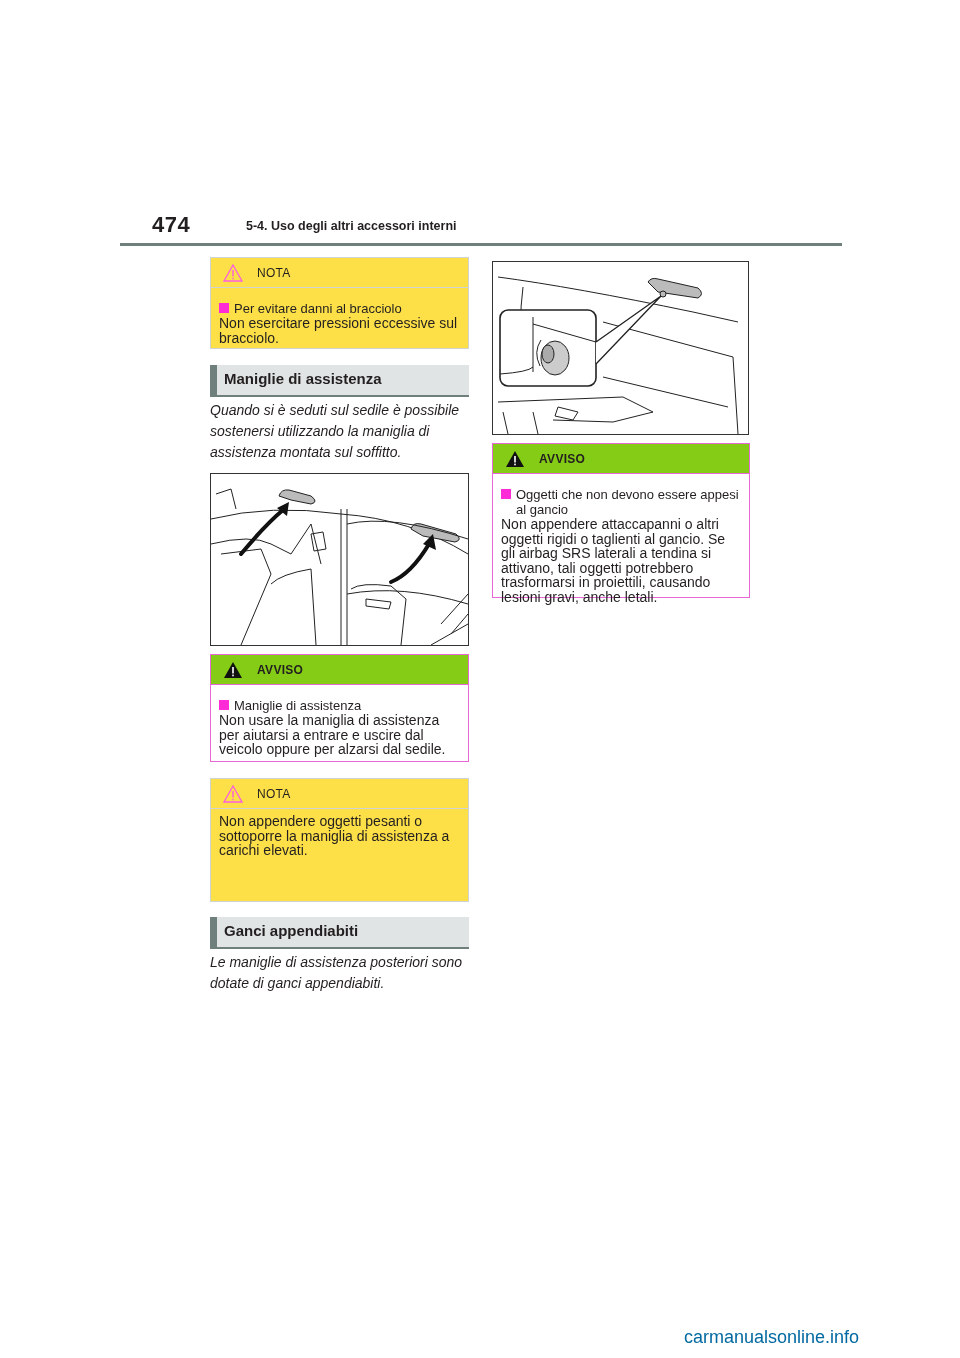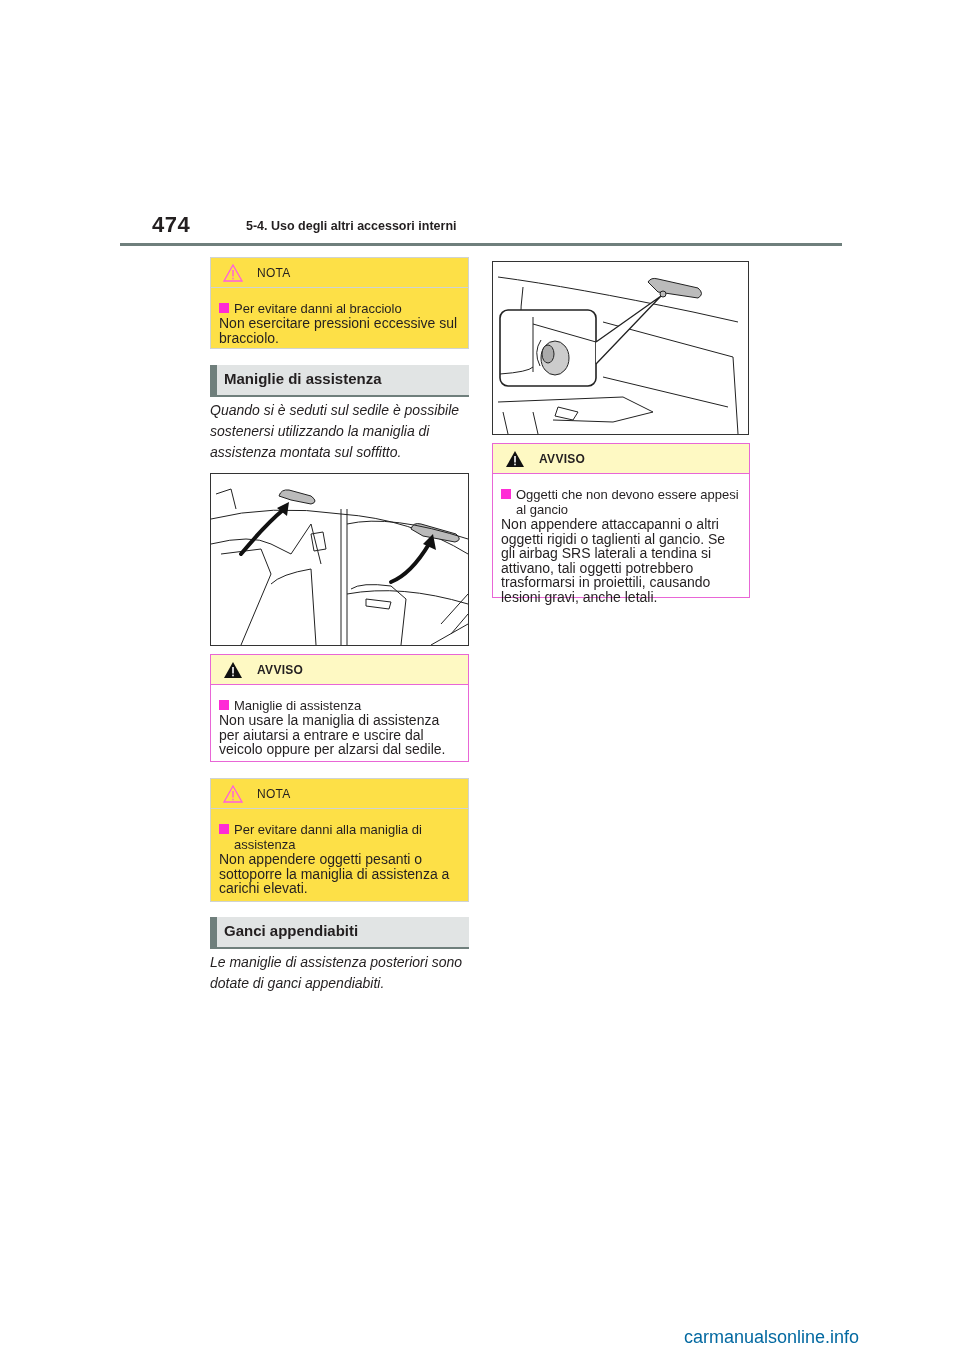--- a/index.html
+++ b/index.html
@@ -6,21 +6,21 @@
     body { width:960px; height:1358px; position:relative; font-family:"Liberation Sans", sans-serif; color:#231f20; overflow:hidden; }
     .page-num { position:absolute; left:152px; top:212px; font-size:22px; font-weight:bold; letter-spacing:0.5px; }
     .section-title { position:absolute; left:246px; top:219px; font-size:12.5px; font-weight:bold; }
     .top-rule { position:absolute; left:120px; top:243px; width:722px; height:3px; background:#6f7f7c; }
 
     .box { position:absolute; box-sizing:border-box; }
     .box-nota { border:1px solid #cfd3d3; background:#fde047; }
     .box-avviso { border:1px solid #e866d6; background:#fff; }
     .box-head { height:30px; display:flex; align-items:center; padding-left:12px; box-sizing:border-box; }
     .box-nota .box-head { border-bottom:1px solid #cfd3d3; }
-    .box-avviso .box-head { background:#fef9c3; border-bottom:1px solid #e866d6; }
+    .box-avviso .box-head { background:#84cc16; border-bottom:1px solid #e866d6; }
     .box-head .lbl { font-size:12px; margin-left:14px; letter-spacing:0.3px; }
     .box-avviso .box-head .lbl { font-weight:bold; }
     .box-body { padding:5px 8px 6px 8px; }
     .sub { display:flex; font-size:13px; font-weight:normal; line-height:15px;margin-top:8px; }
     .sq { width:10px; height:10px; background:#ff2bd6; margin-top:2px; margin-right:5px; flex:0 0 auto; }
     .txt { font-size:14px; line-height:14.5px; margin-top:0; }
 
     .heading { position:absolute; left:210px; width:259px; height:30px; background:#e1e4e4; border-bottom:2px solid #6f7f7c; box-sizing:content-box; }
     .heading .bar { position:absolute; left:0; top:0; width:7px; height:30px; background:#6f7f7c; }
     .heading .h { position:absolute; left:14px; top:5px; font-size:15px; font-weight:bold; }
@@ -106,24 +106,20 @@
 <div class="box box-nota" style="left:210px; top:778px; width:259px; height:124px;">
   <div class="box-head">
     <svg width="20" height="18" viewBox="0 0 20 18">
         <polygon points="10,1 19,17 1,17" fill="none" stroke="#ff5ce0" stroke-width="1.3"></polygon>
         <rect x="9.3" y="6" width="1.4" height="6.5" fill="#ff5ce0"></rect>
         <rect x="9.3" y="13.8" width="1.4" height="1.5" fill="#ff5ce0"></rect>
       </svg>
     <span class="lbl">NOTA</span>
   </div>
   <div class="box-body">
-    <div class="sub">
-        <span class="sq"></span>
-        <span>Per evitare danni alla maniglia di assistenza</span>
-      </div>
     <div class="txt">Non appendere oggetti pesanti o sottoporre la maniglia di assistenza a carichi elevati.</div>
   </div>
 </div>
 
 <div class="heading" style="top:917px;">
   <div class="bar"></div>
   <div class="h">Ganci appendiabiti</div>
 </div>
 
 <div class="para" style="top:952px;">Le maniglie di assistenza posteriori sono dotate di ganci appendiabiti.</div>

